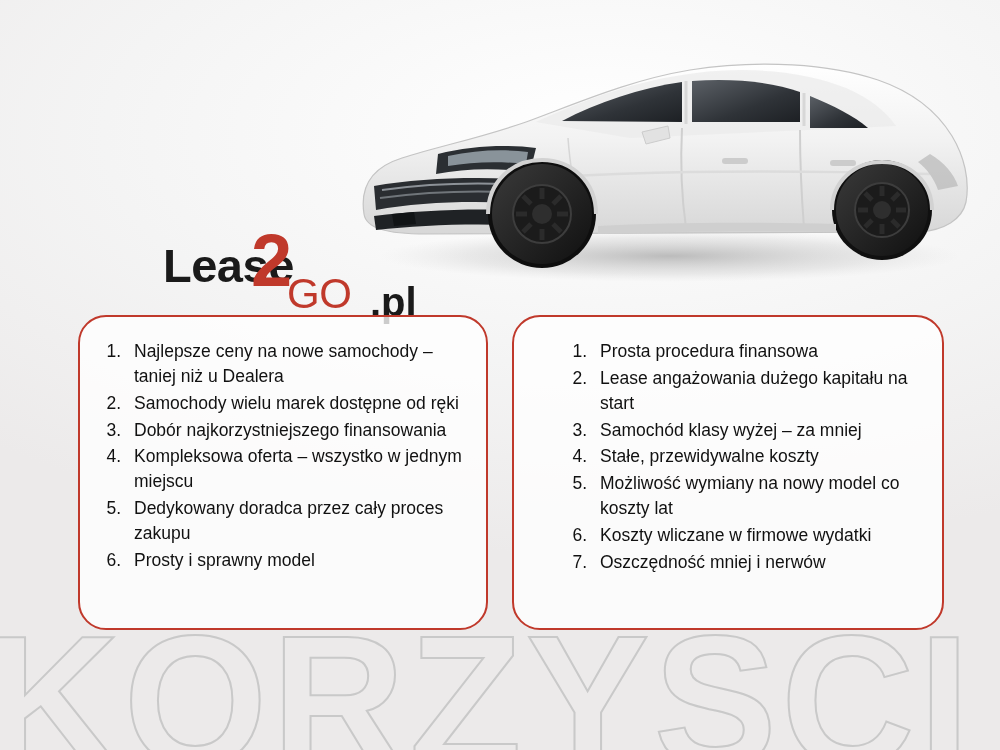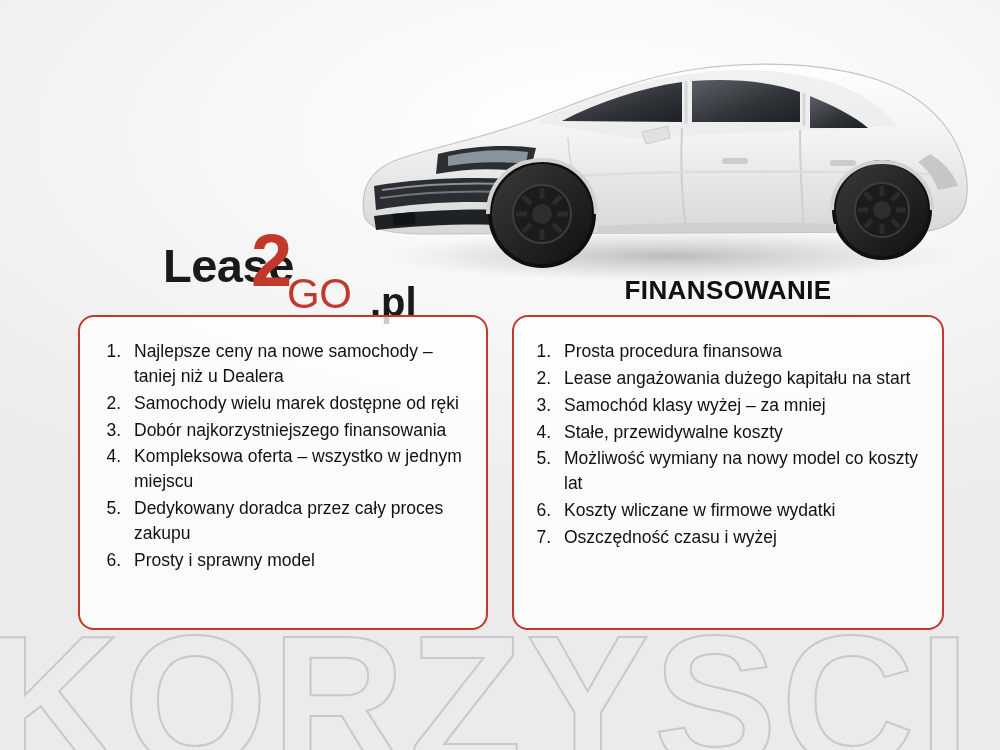--- a/index.html
+++ b/index.html
@@ -116,21 +116,21 @@
     left: 330px;
     top: 18px;
     width: 660px;
     height: 270px;
   }
 
   
   .box {
     position: absolute;
     border: 2px solid #c0392b;
-    border-radius: 16px;
+    border-radius: 28px;
     background: rgba(255,255,255,0.78);
     box-sizing: border-box;
   }
   .box-left {
     left: 78px;
     top: 315px;
     width: 410px;
     height: 315px;
   }
   .box-right {
@@ -144,20 +144,21 @@
     margin: 0;
     padding: 22px 18px 0 46px;
     list-style: decimal;
     color: #111;
     font-size: 17.5px;
     line-height: 1.42;
   }
   .box-right ol.list {
     padding-left: 42px;
     padding-top: 22px;
+    margin-left: 36px;
   }
   ol.list li {
     margin-bottom: 2px;
     padding-left: 8px;
   }
   ol.list li::marker {
     color: #111;
   }
 </style>
 </head>
@@ -279,38 +280,37 @@
   </div>
 
 
   <div class="logo">
     <span class="logo-lease">Lease</span>
     <span class="logo-two">2</span>
     <span class="logo-go">GO</span>
     <span class="logo-pl">.pl</span>
   </div>
 
-  <div class="fin-heading">FINANSOWANIE</div>
 
   <div class="box box-left">
     <ol class="list">
       <li>Najlepsze ceny na nowe samochody – taniej niż u Dealera</li>
       <li>Samochody wielu marek dostępne od ręki</li>
       <li>Dobór najkorzystniejszego finansowania</li>
       <li>Kompleksowa oferta – wszystko w jednym miejscu</li>
       <li>Dedykowany doradca przez cały proces zakupu</li>
       <li>Prosty i sprawny model</li>
     </ol>
   </div>
 
   <div class="box box-right">
     <ol class="list">
       <li>Prosta procedura finansowa</li>
       <li>Lease angażowania dużego kapitału na start</li>
       <li>Samochód klasy wyżej – za mniej</li>
       <li>Stałe, przewidywalne koszty</li>
       <li>Możliwość wymiany na nowy model co koszty lat</li>
       <li>Koszty wliczane w firmowe wydatki</li>
-      <li>Oszczędność czasu i wyżej</li>
+      <li>Oszczędność mniej i nerwów</li>
     </ol>
   </div>
 
 </div>
 
 </body></html>

